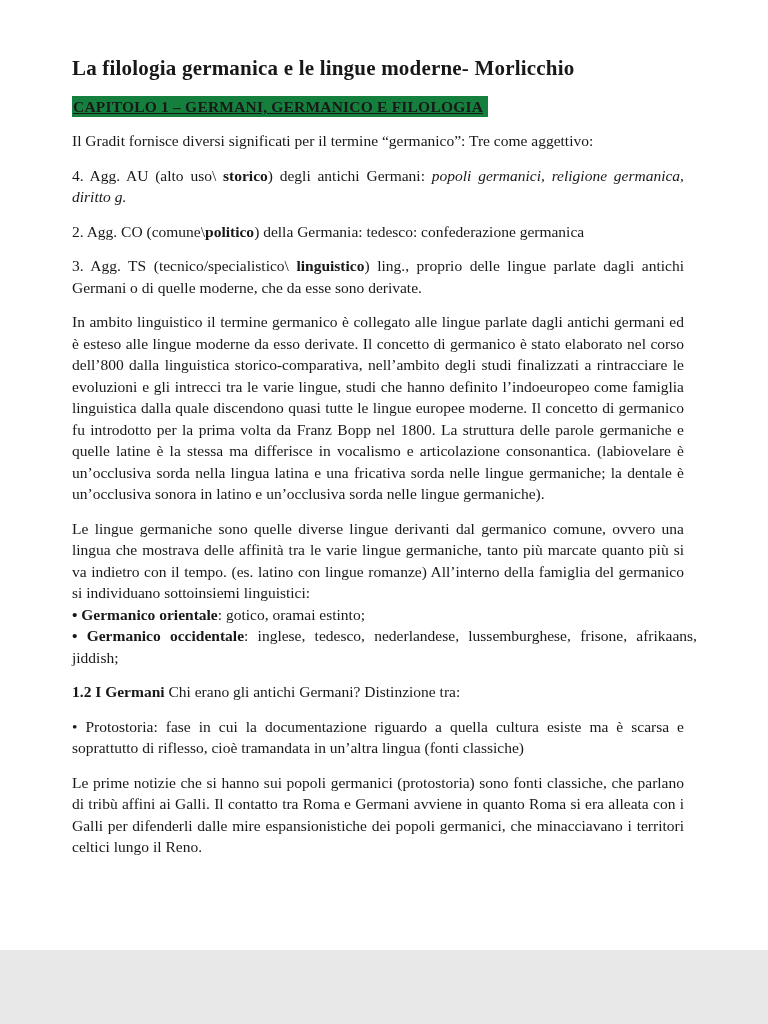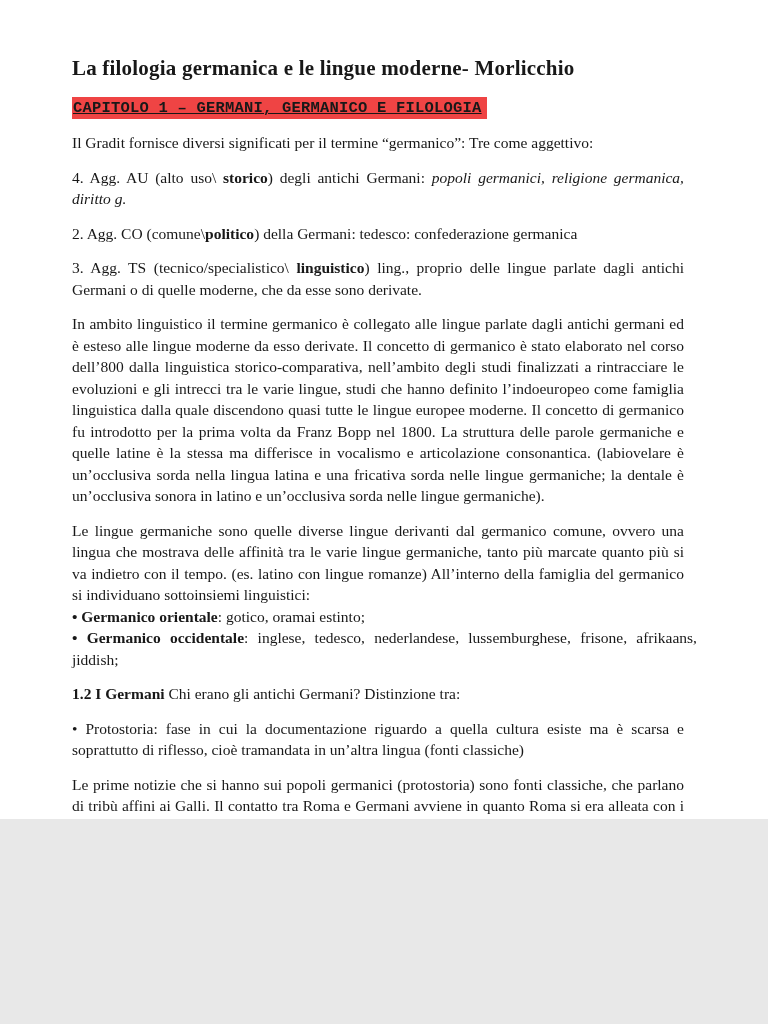--- a/index.html
+++ b/index.html
@@ -3,21 +3,21 @@
 <meta charset="utf-8">
 <style>
   html, body {
     margin: 0;
     padding: 0;
     background: #e8e8e8;
   }
   .page {
     position: relative;
     width: 768px;
-    height: 819px;
+    height: 950px;
     margin: 0 auto;
     background: #ffffff;
     box-sizing: border-box;
     padding: 46px 71px 0 72px;
     font-family: "Liberation Serif", "DejaVu Serif", serif;
     color: #181818;
     overflow: hidden;
   }
   .doc-title {
     font-size: 21px;
@@ -49,27 +49,27 @@
   .b { font-weight: bold; }
   .i { font-style: italic; }
 </style>
 </head>
 <body>
 
 <div class="page" style="color: rgb(24, 24, 24);">
   <h1 class="doc-title">La filologia germanica e le lingue moderne- Morlicchio</h1>
 
   <h2 class="chapter-heading">
-    <span class="highlight" style="background: #ef4444; font-family: Liberation Mono, monospace;">CAPITOLO 1 – GERMANI, GERMANICO E FILOLOGIA</span>
+    <span class="highlight" style="background: #15803d;">CAPITOLO 1 – GERMANI, GERMANICO E FILOLOGIA</span>
   </h2>
 
   <div class="doc-body">
       <p class="para"><span>Il Gradit fornisce diversi significati per il termine “germanico”: Tre come aggettivo:</span></p>
       <p class="para"><span>4. Agg. AU (alto uso\ </span><span class="b">storico</span><span>) degli antichi Germani: </span><span class="i">popoli germanici, religione germanica, diritto g.</span></p>
-      <p class="para"><span>2. Agg. CO (comune\</span><span class="b">politico</span><span>) della Germani: tedesco: confederazione germanica</span></p>
+      <p class="para"><span>2. Agg. CO (comune\</span><span class="b">politico</span><span>) della Germania: tedesco: confederazione germanica</span></p>
       <p class="para"><span>3. Agg. TS (tecnico/specialistico\ </span><span class="b">linguistico</span><span>) ling., proprio delle lingue parlate dagli antichi Germani o di quelle moderne, che da esse sono derivate.</span></p>
       <p class="para"><span>In ambito linguistico il termine germanico è collegato alle lingue parlate dagli antichi germani ed è esteso alle lingue moderne da esso derivate. Il concetto di germanico è stato elaborato nel corso dell’800 dalla linguistica storico-comparativa, nell’ambito degli studi finalizzati a rintracciare le evoluzioni e gli intrecci tra le varie lingue, studi che hanno definito l’indoeuropeo come famiglia linguistica dalla quale discendono quasi tutte le lingue europee moderne. Il concetto di germanico fu introdotto per la prima volta da Franz Bopp nel 1800. La struttura delle parole germaniche e quelle latine è la stessa ma differisce in vocalismo e articolazione consonantica. (labiovelare è un’occlusiva sorda nella lingua latina e una fricativa sorda nelle lingue germaniche; la dentale è un’occlusiva sonora in latino e un’occlusiva sorda nelle lingue germaniche).</span></p>
       <p class="para"><span>Le lingue germaniche sono quelle diverse lingue derivanti dal germanico comune, ovvero una lingua che mostrava delle affinità tra le varie lingue germaniche, tanto più marcate quanto più si va indietro con il tempo. (es. latino con lingue romanze) All’interno della famiglia del germanico si individuano sottoinsiemi linguistici:</span></p>
       <p class="para tight"><span class="b">• Germanico orientale</span><span>: gotico, oramai estinto;</span></p>
       <p class="para tight"><span class="b">• Germanico occidentale</span><span>: inglese, tedesco, nederlandese, lussemburghese, frisone, afrikaans, jiddish;</span></p>
       <p class="para"><span class="b">1.2 I Germani</span><span> Chi erano gli antichi Germani? Distinzione tra:</span></p>
       <p class="para"><span>• Protostoria: fase in cui la documentazione riguardo a quella cultura esiste ma è scarsa e soprattutto di riflesso, cioè tramandata in un’altra lingua (fonti classiche)</span></p>
       <p class="para"><span>Le prime notizie che si hanno sui popoli germanici (protostoria) sono fonti classiche, che parlano di tribù affini ai Galli. Il contatto tra Roma e Germani avviene in quanto Roma si era alleata con i Galli per difenderli dalle mire espansionistiche dei popoli germanici, che minacciavano i territori celtici lungo il Reno.</span></p>
     </div>
 </div>

